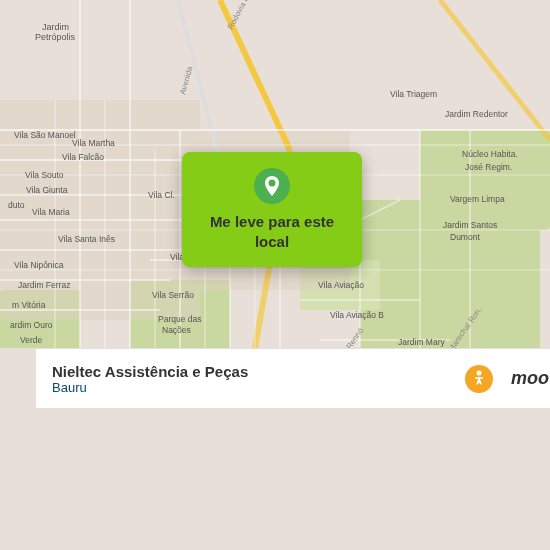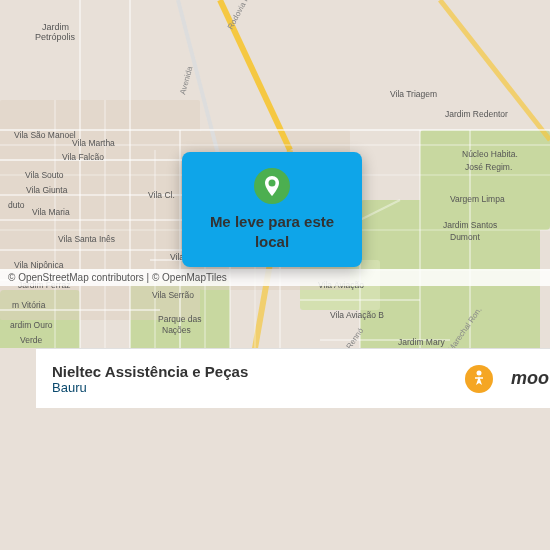--- a/index.html
+++ b/index.html
@@ -23,21 +23,21 @@
     .map-bg {
       position: absolute;
       top: 0; left: 0;
       width: 100%; height: 100%;
       background: #e8e0d8;
     }
 
     
     .map-popup {
       position: absolute;
-      background: #0ea5e9;
+      background: #84cc16;
       border-radius: 8px;
       padding: 16px 20px;
       text-align: center;
       box-shadow: 0 4px 15px rgba(0,0,0,0.3);
       width: 180px;
       z-index: 100;
     }
 
     .map-popup .pin-icon {
       width: 36px;
@@ -213,23 +213,20 @@
     <div class="pin-icon">
       <svg width="36" height="36" viewBox="0 0 36 36">
         <circle cx="18" cy="18" r="18" fill="#4CAF50"></circle>
         <path d="M18 8 C14 8 11 11 11 15 C11 20 18 28 18 28 C18 28 25 20 25 15 C25 11 22 8 18 8 Z" fill="white"></path>
         <circle cx="18" cy="15" r="3.5" fill="#4CAF50"></circle>
       </svg>
     </div>
     <div class="popup-text">Me leve para este local</div>
   </div>
 
-  <div class="copyright-bar">
-    <span>© OpenStreetMap contributors | © OpenMapTiles</span>
-  </div>
 </div>
 
 <div id="bottom-bar">
   <div style="display:flex;flex-direction:column;">
     <span class="bottom-bar-title">Nieltec Assistência e Peças</span>
     <span style="font-size:13px;color:#0c4a6e;">Bauru</span>
   </div>
   <div class="moovit-logo">
 
     <svg class="moovit-logo-icon" viewBox="0 0 28 28">

